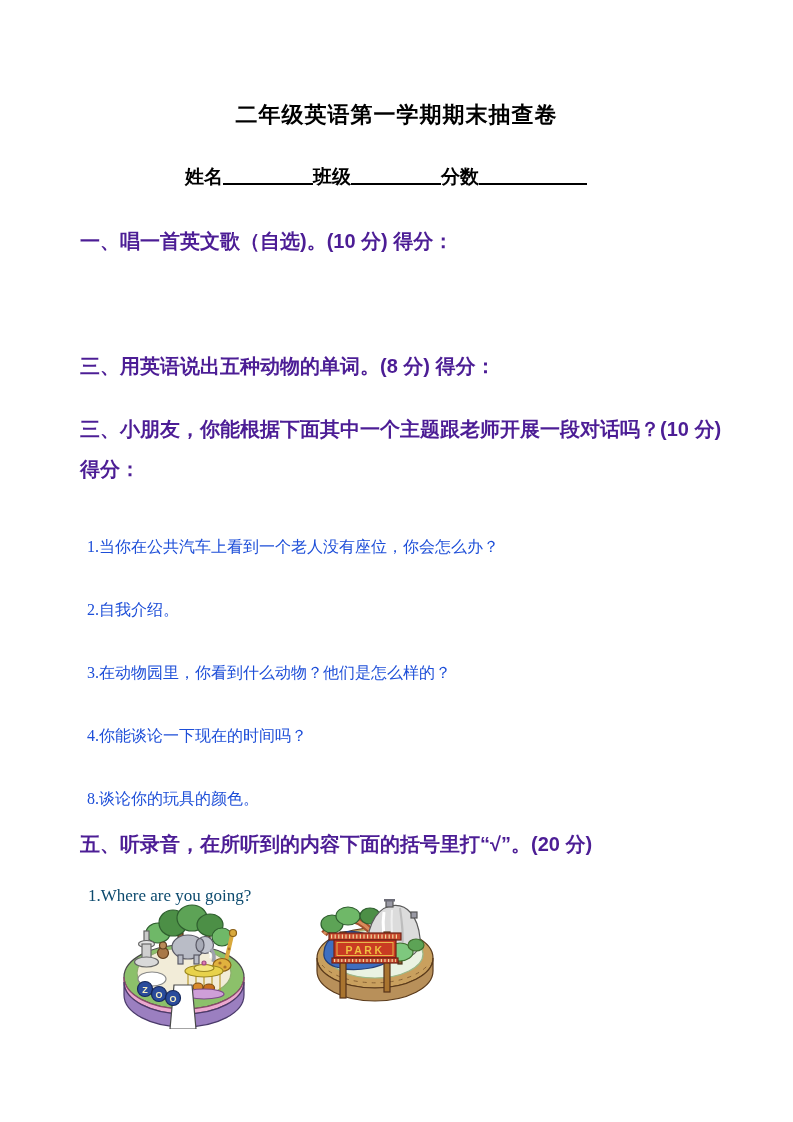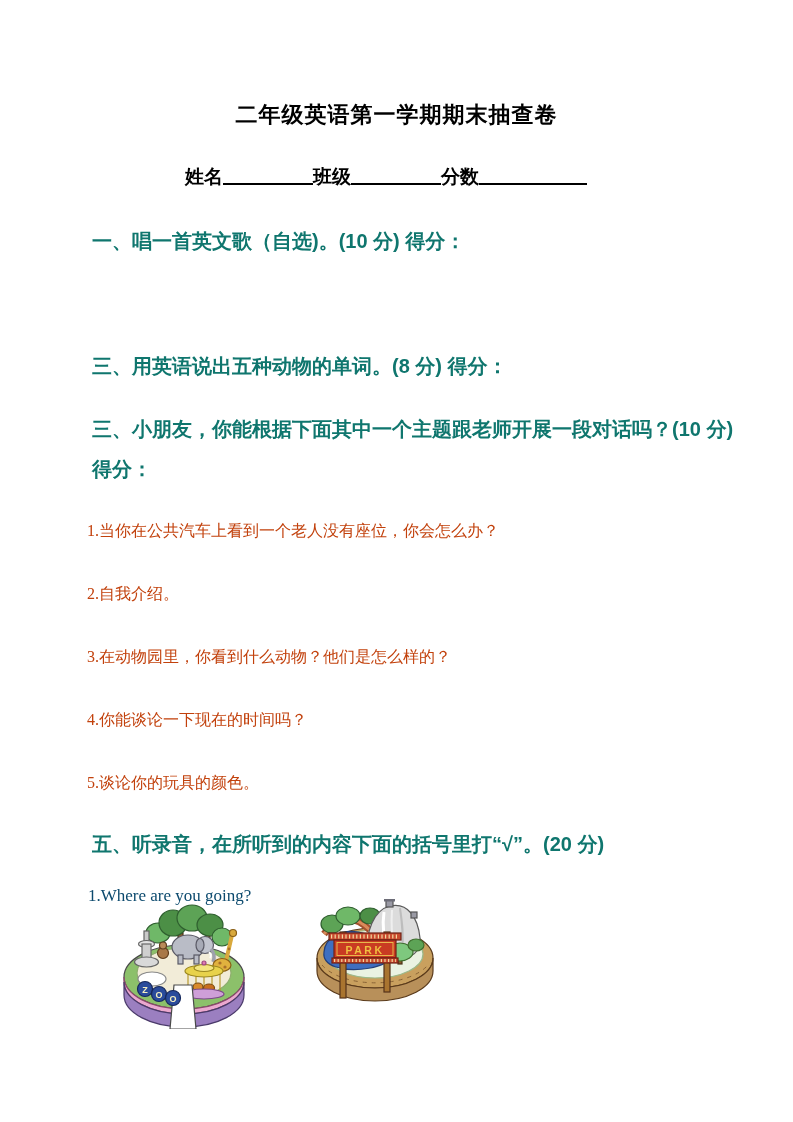--- a/index.html
+++ b/index.html
@@ -24,28 +24,29 @@
     white-space:nowrap;
   }
   .blank{
     display:inline-block;
     border-bottom:2px solid #000;
     height:14px;
     vertical-align:-2px;
   }
   .b1{width:90px}.b2{width:90px}.b3{width:108px}
   .heading{
-    left:92px;
+    left:80px;
     font:700 20px "Liberation Sans", sans-serif;
-    color:#0f766e;
+    color:#4c1d95;
   }
   .topic{
     left:87px;
     font:400 16px "Liberation Serif", serif;
-    color:#c2410c;
+    color:#1d4ed8;
+    margin-top:16px;
   }
   .english{
     left:88px;
     font:400 17px "Liberation Serif", serif;
     color:#0c4a6e;
   }
   .illu{position:absolute;}
   svg text{font-family:"Liberation Sans",sans-serif;}
 </style>
 </head>
@@ -59,21 +60,21 @@
 
   <div class="abs heading" style="top:228px">一、唱一首英文歌（自选)。(10 分) 得分：</div>
   <div class="abs heading" style="top:353px">三、用英语说出五种动物的单词。(8 分) 得分：</div>
   <div class="abs heading" style="top:416px">三、小朋友，你能根据下面其中一个主题跟老师开展一段对话吗？(10 分)</div>
   <div class="abs heading" style="top:456px">得分：</div>
 
   <div class="abs topic" style="top:521px">1.当你在公共汽车上看到一个老人没有座位，你会怎么办？</div>
   <div class="abs topic" style="top:584px">2.自我介绍。</div>
   <div class="abs topic" style="top:647px">3.在动物园里，你看到什么动物？他们是怎么样的？</div>
   <div class="abs topic" style="top:710px">4.你能谈论一下现在的时间吗？</div>
-  <div class="abs topic" style="top:773px">5.谈论你的玩具的颜色。</div>
+  <div class="abs topic" style="top:773px">8.谈论你的玩具的颜色。</div>
 
   <div class="abs heading" style="top:831px">五、听录音，在所听到的内容下面的括号里打“√”。(20 分)</div>
 
   <div class="abs english" style="top:886px">1.Where are you going?</div>
 
   <svg class="illu" style="left:118px;top:903px" width="132" height="126" viewBox="0 0 132 126">
     <g stroke-width="1.2">
 
       <ellipse cx="66" cy="74" rx="60" ry="32" fill="#8cc06a" stroke="#4a4a4a"></ellipse>
       <ellipse cx="66" cy="70" rx="47" ry="25" fill="#f2ecd8" stroke="#8fae6f"></ellipse>

